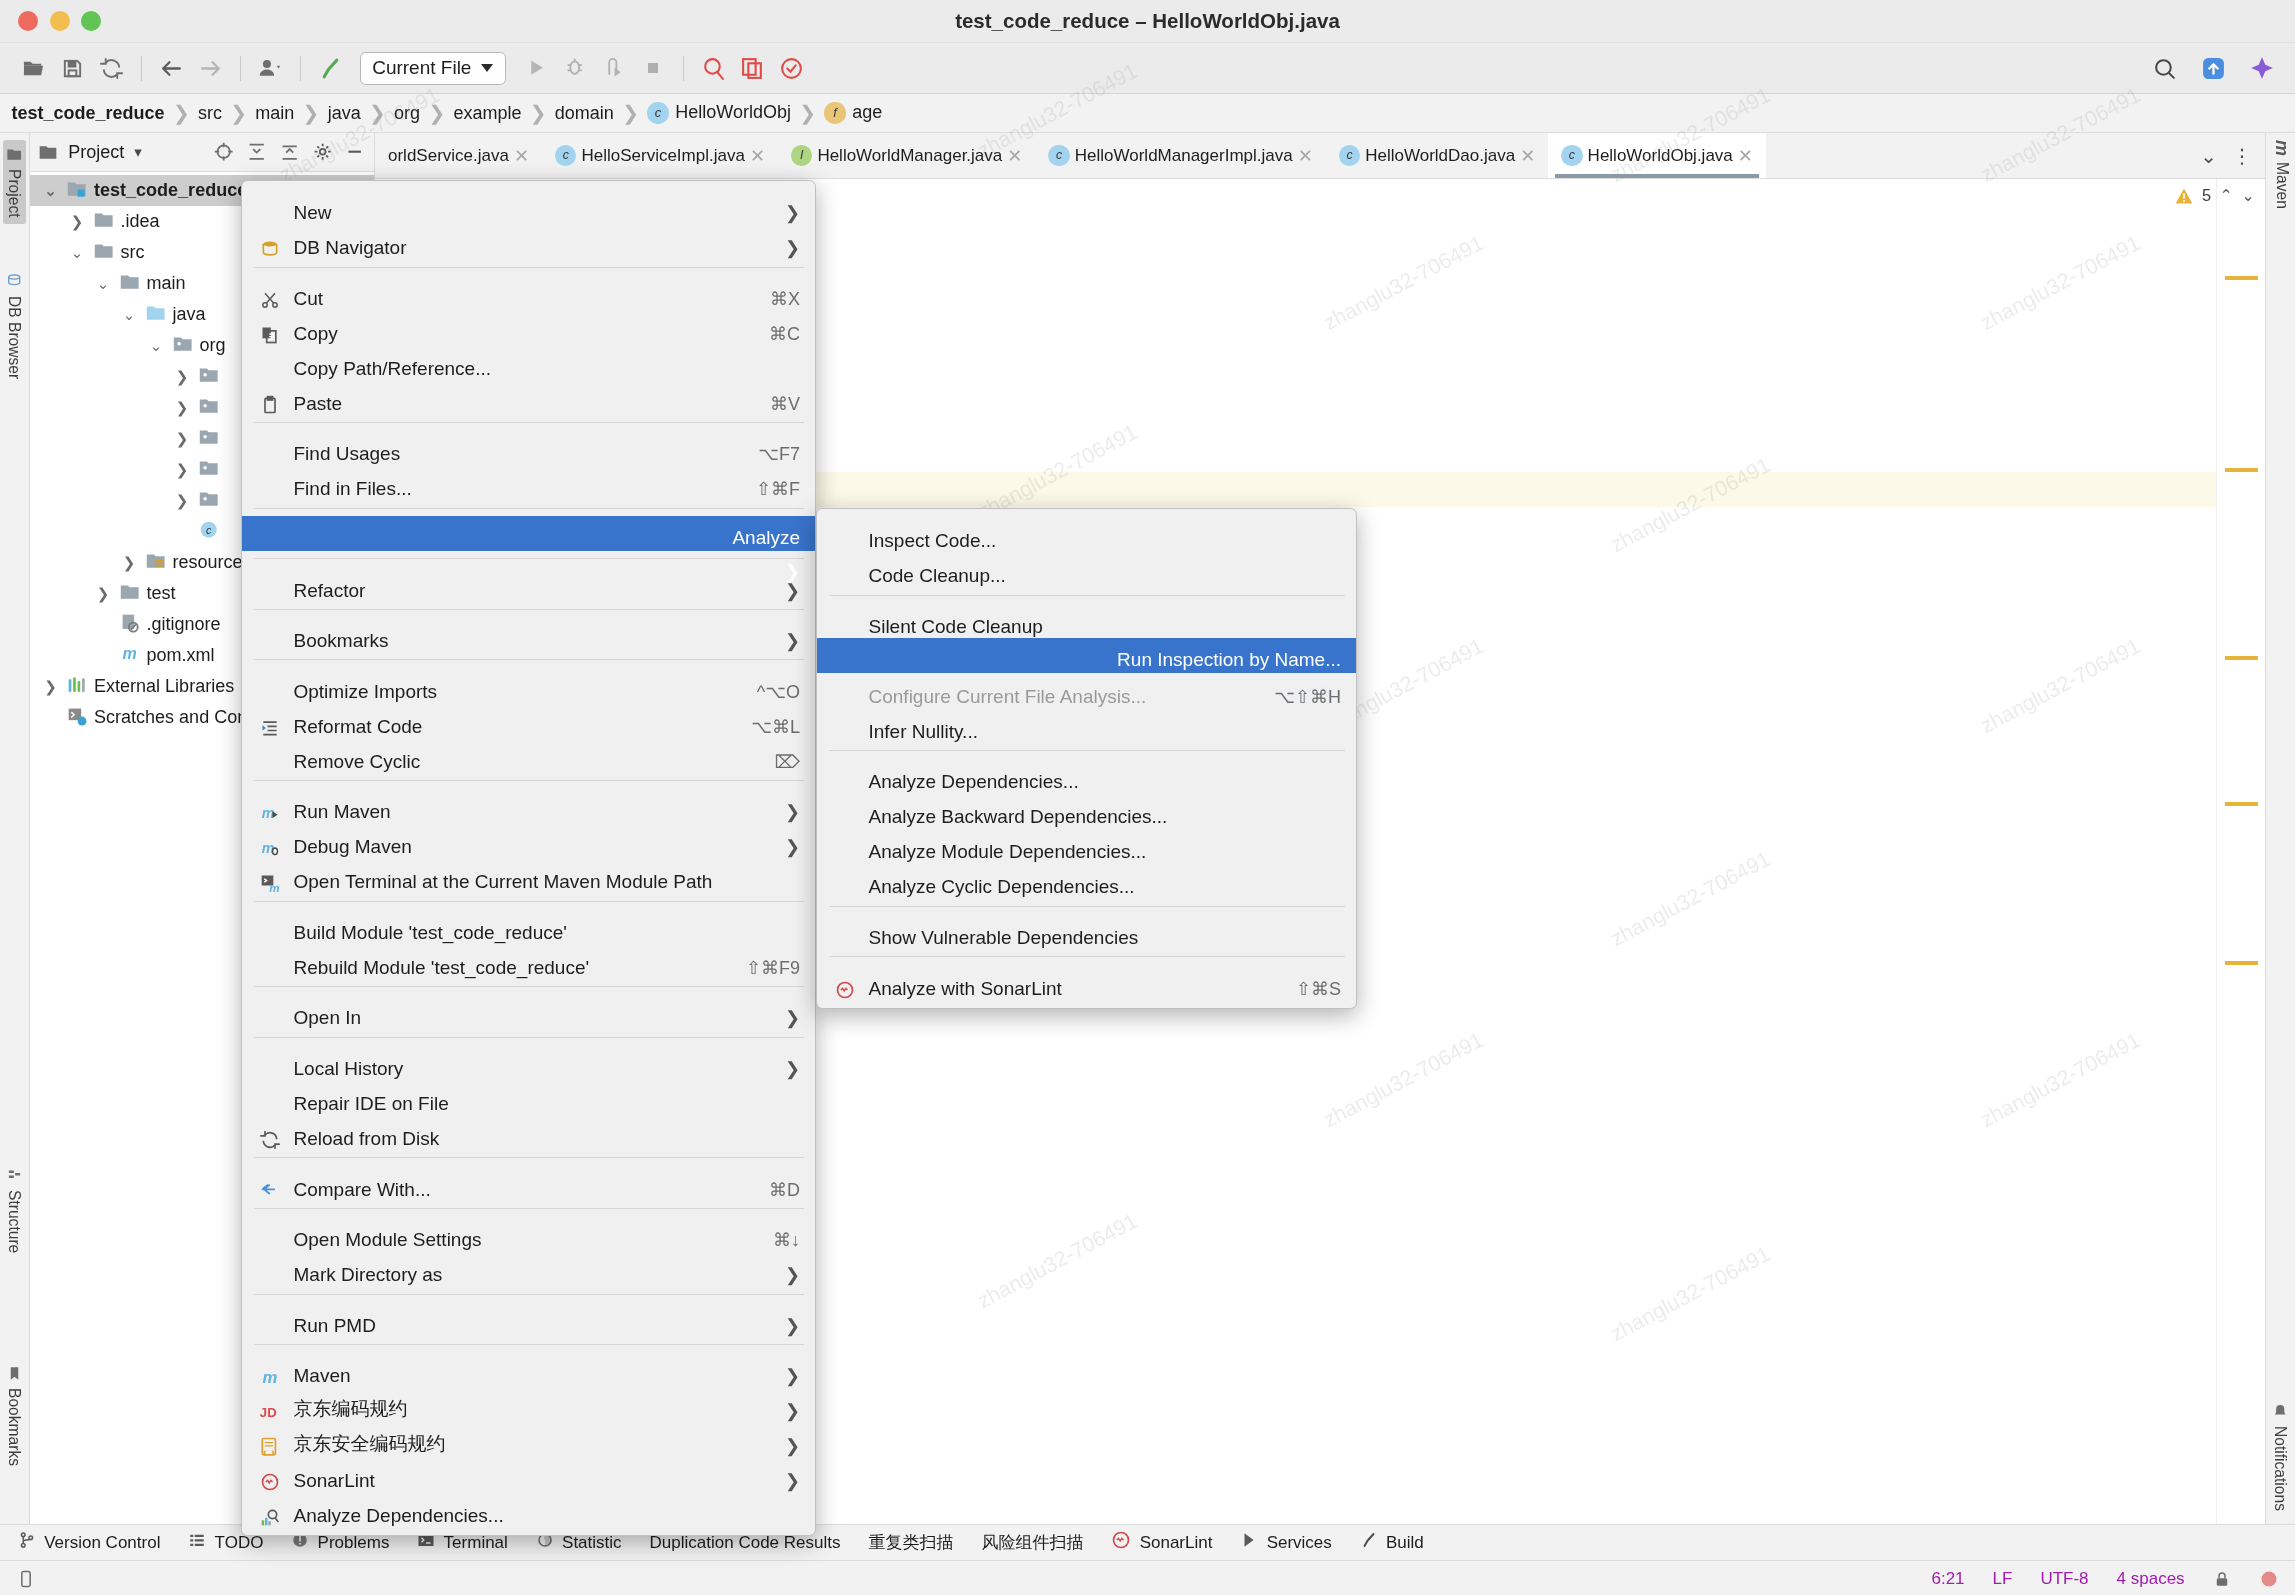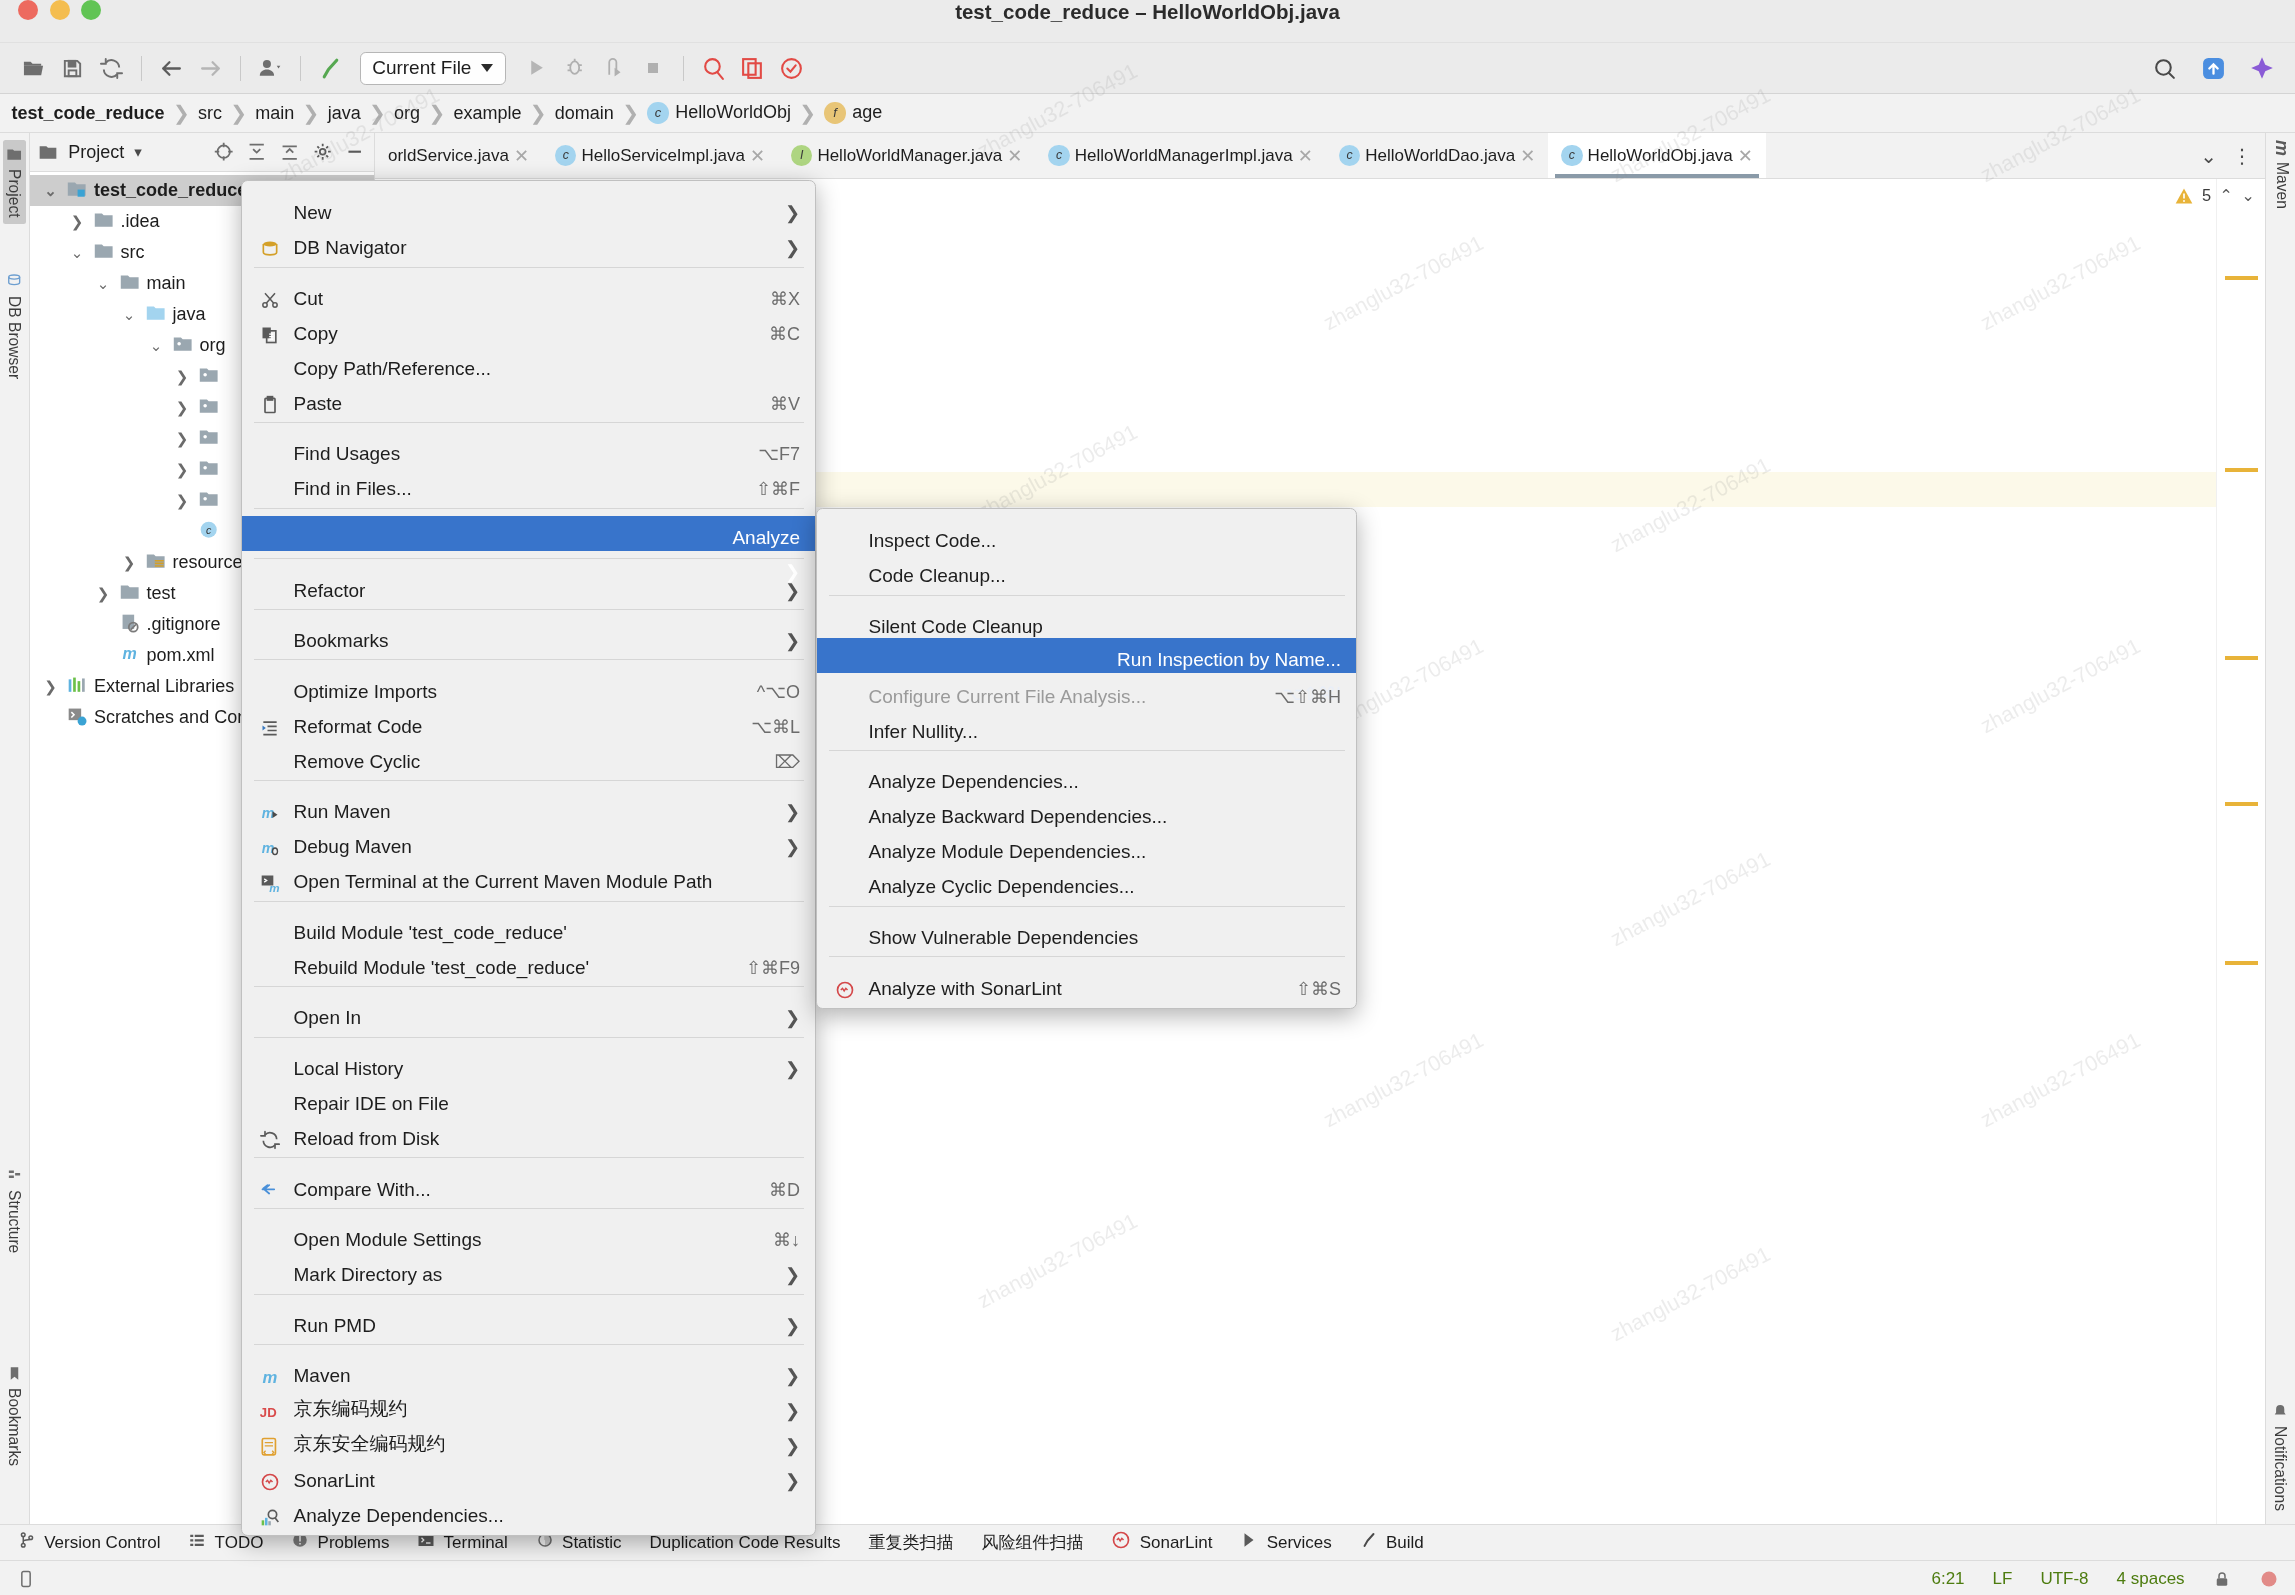--- a/index.html
+++ b/index.html
@@ -6,21 +6,21 @@
   body {
     width: 2295px; height: 1596px;
     font-family: "Liberation Sans", sans-serif;
     background: #f2f2f2; overflow: hidden; position: relative;
     -webkit-font-smoothing: antialiased;
   }
 
   
   .titlebar {
     height: 43px; background: #ebebeb; position: relative;
-    display: flex; 
+    display: flex; align-items: center;
     border-bottom: 0.8px solid #e0e0e0;
   }
   .traffic { display: flex; gap: 11.5px; margin-left: 18px; }
   .dot { width: 20px; height: 20px; border-radius: 50%; }
   .dot.red { background: #ed6a5f; }
   .dot.yellow { background: #f4bd4f; }
   .dot.green { background: #61c454; }
   .win-title {
     position: absolute; left: 0; right: 0; text-align: center;
     font-size: 20.5px; font-weight: bold; color: #2b2b2b;
@@ -179,21 +179,21 @@
   
   .toolwin-bar {
     height: 36px; background: #f2f2f2; display: flex; align-items: center;
     padding: 0 18px; gap: 28px; border-top: 0.8px solid #dcdcdc;
     font-size: 17px; color: #1d1d1d;
   }
   .twb-item { display: flex; align-items: center; gap: 8.2px; cursor: pointer; white-space: nowrap; }
   .statusbar {
     height: 36px; background: #f2f2f2; display: flex; align-items: center;
     padding: 0 16.4px; border-top: 0.8px solid #dcdcdc;
-    font-size: 17px; color: #4d7c0f;
+    font-size: 17px; color: #a21caf;
   }
   .sb-right { margin-left: auto; display: flex; align-items: center; gap: 28px; }
   .sb-item { cursor: pointer; white-space: nowrap; }
 
   .wm {
     position: absolute; color: rgba(140,140,140,0.17); font-size: 21.4px;
     transform: rotate(-28deg); pointer-events: none; z-index: 2;
     white-space: nowrap; font-family: "Liberation Sans", sans-serif;
   }
 </style>

